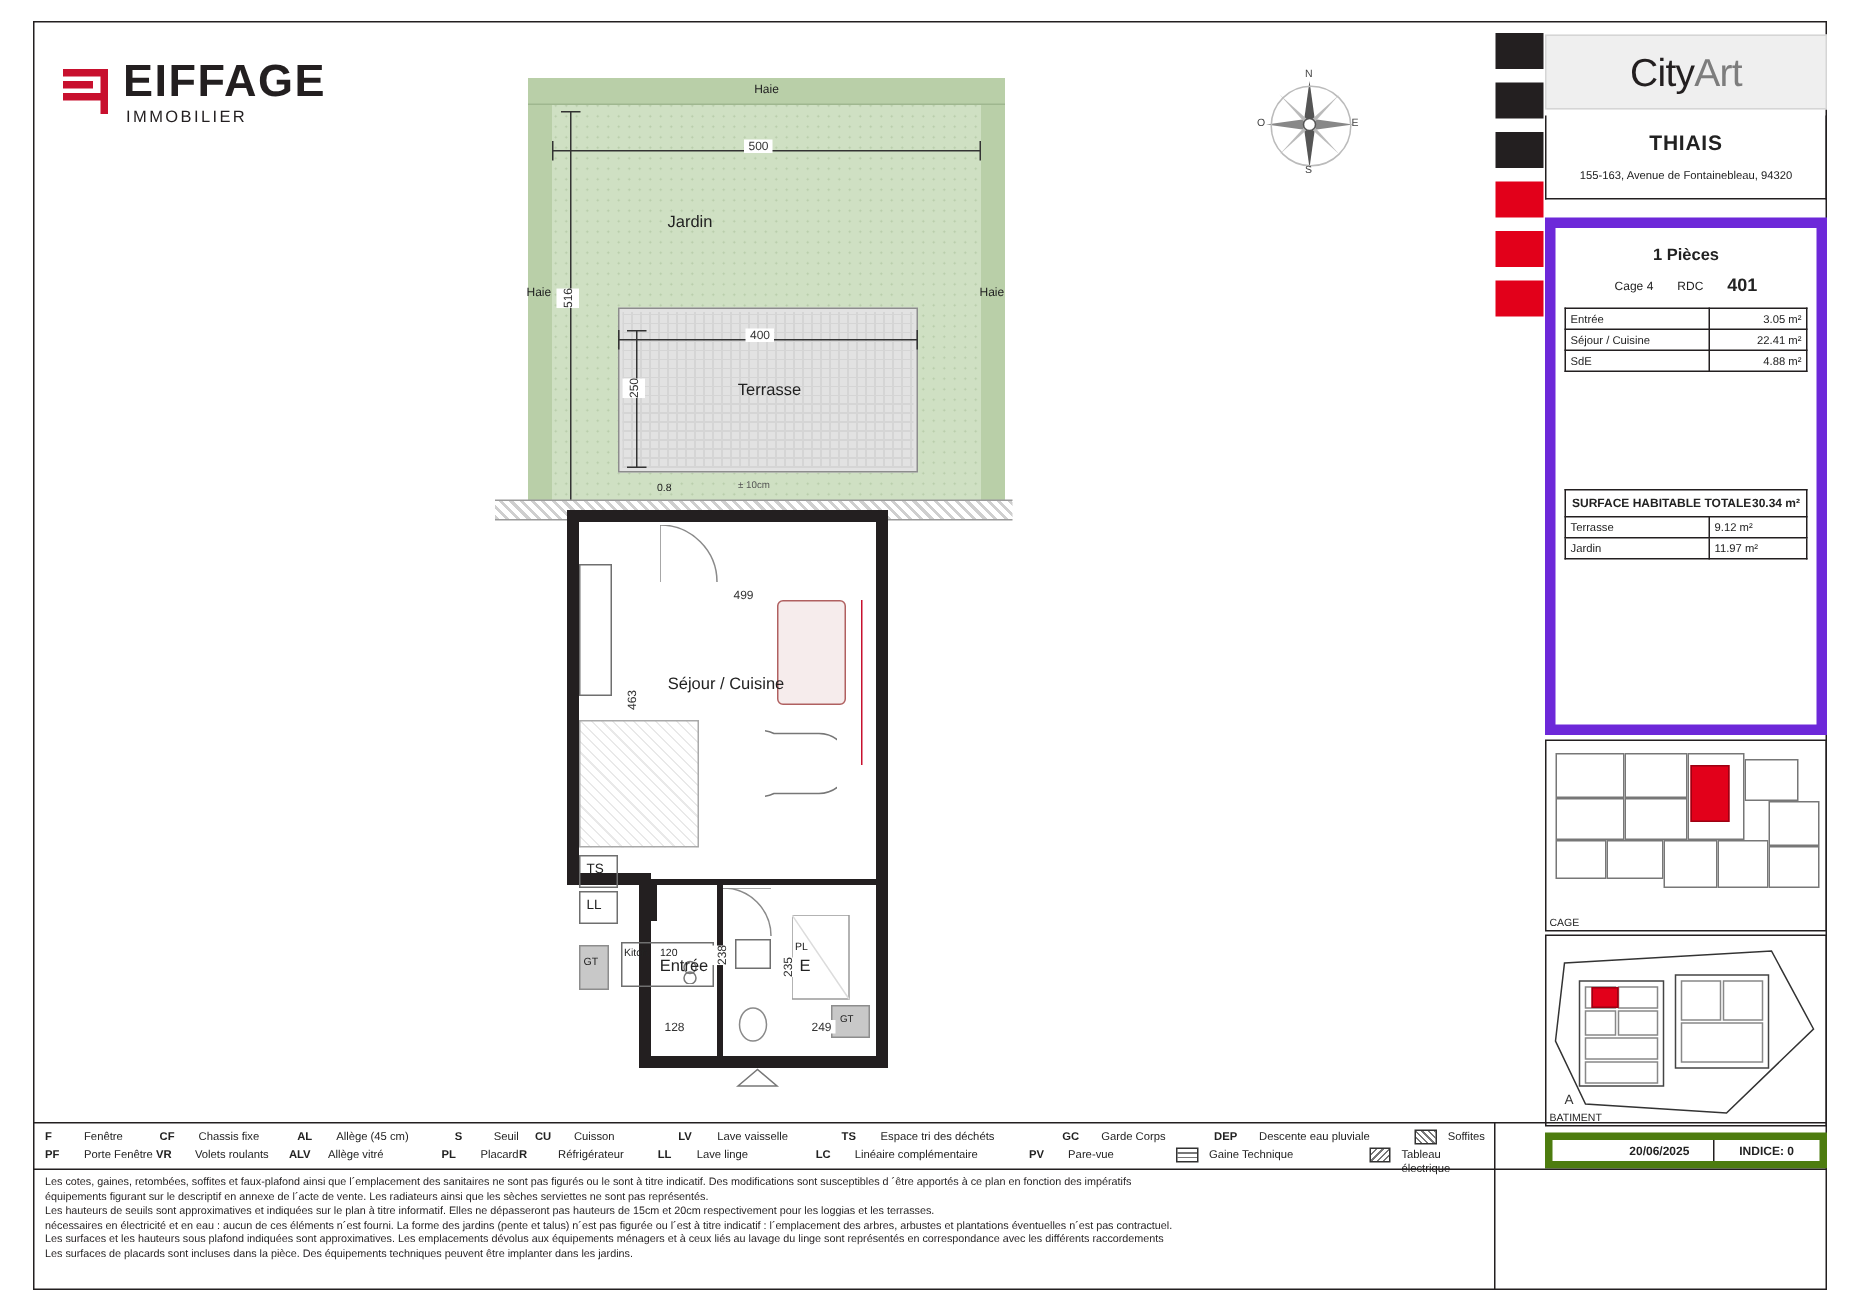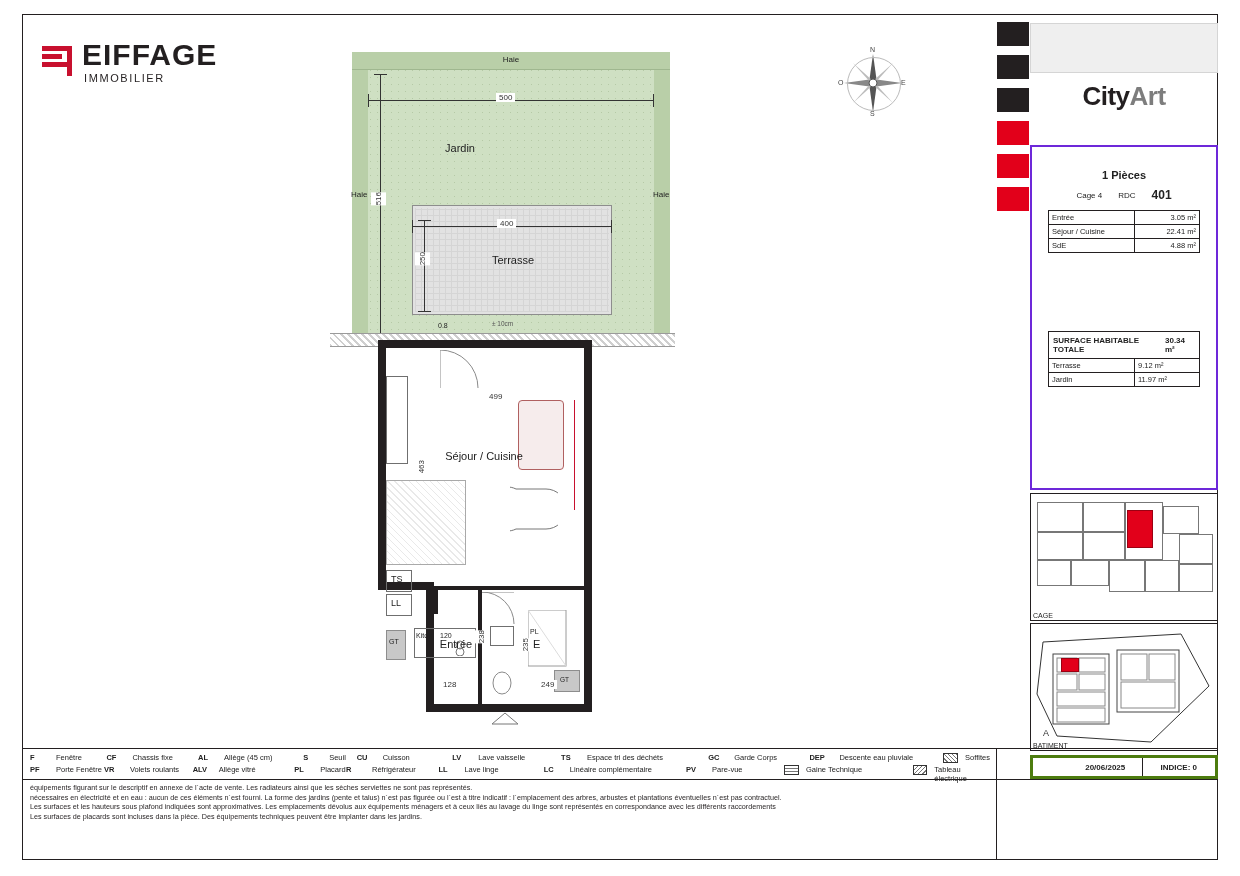--- a/index.html
+++ b/index.html
@@ -61,28 +61,28 @@
   .compass .lbl{position:absolute;font-size:7px;color:#444;}
   .compass .ring{position:absolute;left:9px;top:9px;width:52px;height:52px;border:1px solid #bbb;border-radius:50%;}
 
   
   .rightcol{position:absolute;left:997px;top:15px;width:221px;height:845px;}
   .tickcol{position:absolute;left:0;top:7px;width:32px;}
   .tick{width:32px;height:24px;margin-bottom:9px;background:#231f20;}
   .tick.red{background:#e2001a;}
 
   .cityart{position:absolute;left:33px;top:8px;width:188px;height:50px;background:#efefef;border:1px solid #d5d5d5;box-sizing:border-box;}
-  .cityart .txt{position:absolute;left:50%;top:9px;transform:translateX(-50%);font-size:26px;font-weight:bold;color:#231f20;letter-spacing:-.5px;margin-top:48px;}
+  .cityart .txt{position:absolute;left:50%;top:9px;transform:translateX(-50%);font-size:26px;font-weight:normal;color:#231f20;letter-spacing:-.5px;}
   .cityart .txt .b{color:#7d7d7d;}
 
   .prog{position:absolute;left:33px;top:62px;width:188px;height:56px;border:1px solid #231f20;border-top:none;box-sizing:border-box;text-align:center;}
   .prog .city{margin-top:10px;font-size:14px;font-weight:bold;letter-spacing:.5px;}
   .prog .addr{margin-top:9px;font-size:7.5px;}
 
-  .infobox{position:absolute;left:33px;top:130px;width:188px;height:345px;border:2px solid #6d28d9;box-sizing:border-box;padding:16px;}
+  .infobox{position:absolute;left:33px;top:130px;width:188px;height:345px;border:7px solid #6d28d9;box-sizing:border-box;padding:6px;}
   .infobox .title{text-align:center;font-size:11px;font-weight:bold;margin-top:6px;}
   .infobox .sub{display:flex;justify-content:center;gap:16px;align-items:center;font-size:8px;margin-top:7px;}
   .infobox .sub .num{font-size:12px;font-weight:bold;}
   table.rooms{width:100%;border-collapse:collapse;margin-top:8px;}
   table.rooms td{border:1px solid #231f20;font-size:7.5px;padding:2px 3px;}
   table.rooms td.v{text-align:right;width:58px;}
   .tot{margin-top:78px;border:1px solid #231f20;border-bottom:none;}
   .tot .row{display:flex;justify-content:space-between;padding:4px 4px;font-size:8px;font-weight:bold;}
   table.annex{width:100%;border-collapse:collapse;}
   table.annex td{border:1px solid #231f20;font-size:7.5px;padding:2px 3px;}
@@ -90,21 +90,21 @@
 
   .cage{position:absolute;left:33px;top:478px;width:188px;height:128px;border:1px solid #231f20;box-sizing:border-box;overflow:hidden;}
   .cage .cap{position:absolute;left:2px;bottom:1px;font-size:7px;}
   .bat{position:absolute;left:33px;top:608px;width:188px;height:128px;border:1px solid #231f20;box-sizing:border-box;overflow:hidden;}
   .bat .cap{position:absolute;left:2px;bottom:1px;font-size:7px;}
 
   .plan-mini{position:absolute;inset:0;}
   .mini-cell{position:absolute;border:1px solid #777;box-sizing:border-box;background:#fff;}
   .mini-hl{position:absolute;background:#e2001a;border:1px solid #9c0012;box-sizing:border-box;}
 
-  .datebox{position:absolute;left:33px;top:740px;width:188px;height:24px;border:3px solid #4d7c0f;box-sizing:border-box;display:flex;padding-left:36px;}
+  .datebox{position:absolute;left:33px;top:740px;width:188px;height:24px;border:5px solid #4d7c0f;box-sizing:border-box;display:flex;padding-left:36px;}
   .datebox div{flex:1;display:flex;align-items:center;justify-content:center;font-size:8px;font-weight:bold;}
   .datebox div:first-child{border-right:1px solid #231f20;}
 
   .archi{position:absolute;left:33px;top:775px;width:188px;height:62px;}
   .archi .a26{position:absolute;left:0;top:8px;font-size:28px;font-weight:bold;color:#8c9a2b;letter-spacing:-1px;}
   .archi .blm{position:absolute;left:56px;top:4px;font-size:9px;font-weight:bold;color:#231f20;}
   .archi .l1{position:absolute;left:56px;top:15px;font-size:6.5px;font-weight:bold;}
   .archi .l2{position:absolute;left:56px;top:23px;font-size:6px;font-style:italic;}
   .archi .l3{position:absolute;left:56px;top:33px;font-size:6px;}
   .archi .l4{position:absolute;left:56px;top:41px;font-size:6px;}
@@ -301,20 +301,24 @@
       <div class="tick"></div>
       <div class="tick red"></div>
       <div class="tick red"></div>
       <div class="tick red"></div>
     </div>
 
     <div class="cityart">
       <div class="txt"><span>City</span><span class="b">Art</span></div>
     </div>
 
+    <div class="prog">
+      <div class="city">THIAIS</div>
+      <div class="addr">155-163, Avenue de Fontainebleau, 94320</div>
+    </div>
 
     <div class="infobox">
       <div class="title">1 Pièces</div>
       <div class="sub">
         <span>Cage 4</span>
         <span>RDC</span>
         <span class="num">401</span>
       </div>
       <table class="rooms">
         <tbody>
@@ -482,18 +486,20 @@
         </div>
       <div class="it">
           <span class="swatch sw-tab"></span>
           <span>Tableau électrique</span>
         </div>
     </div>
   </div>
 
   <div class="footline"></div>
   <div class="notes">
+    <div>Les cotes, gaines, retombées, soffites et faux-plafond ainsi que l´emplacement des sanitaires ne sont pas figurés ou le sont à titre indicatif. Des modifications sont susceptibles d ´être apportés à ce plan en fonction des impératifs</div>
     <div>équipements figurant sur le descriptif en annexe de l´acte de vente. Les radiateurs ainsi que les sèches serviettes ne sont pas représentés.</div>
+    <div>Les hauteurs de seuils sont approximatives et indiquées sur le plan à titre informatif. Elles ne dépasseront pas hauteurs de 15cm et 20cm respectivement pour les loggias et les terrasses.</div>
     <div>nécessaires en électricité et en eau : aucun de ces éléments n´est fourni. La forme des jardins (pente et talus) n´est pas figurée ou l´est à titre indicatif : l´emplacement des arbres, arbustes et plantations éventuelles n´est pas contractuel.</div>
     <div>Les surfaces et les hauteurs sous plafond indiquées sont approximatives. Les emplacements dévolus aux équipements ménagers et à ceux liés au lavage du linge sont représentés en correspondance avec les différents raccordements</div>
     <div>Les surfaces de placards sont incluses dans la pièce. Des équipements techniques peuvent être implanter dans les jardins.</div>
   </div>
 </div>
 
 </body></html>

